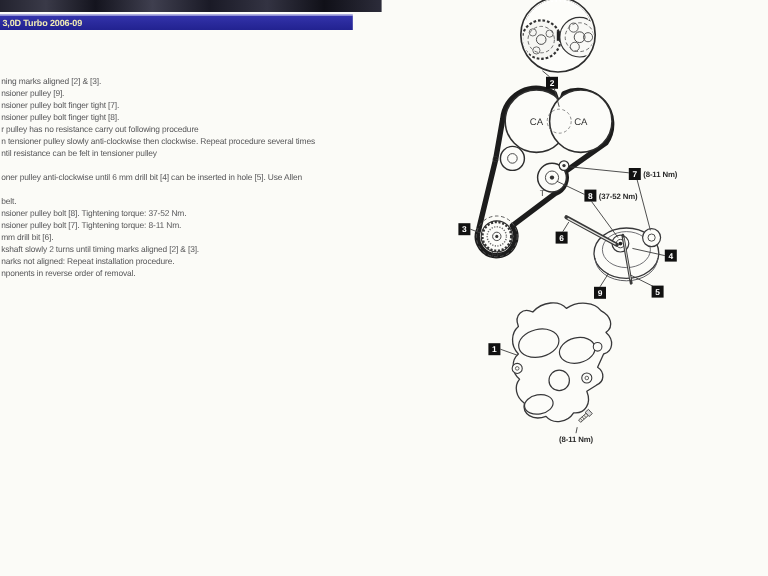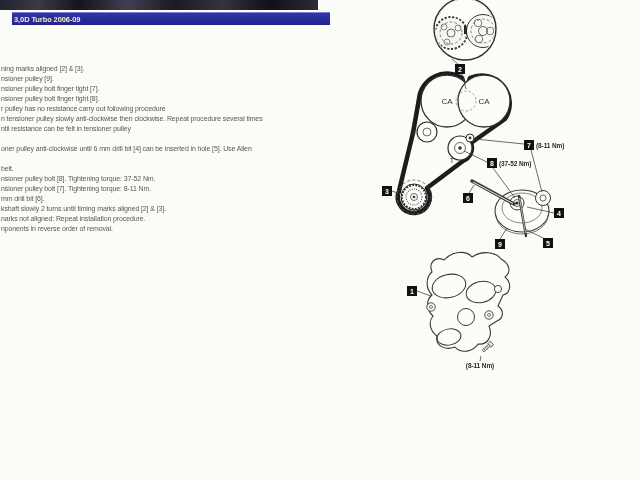--- a/index.html
+++ b/index.html
@@ -7,21 +7,21 @@
     position:relative;width:640px;height:480px;overflow:hidden;
     background:#fbfbf7;
     font-family:"Liberation Sans",sans-serif;
   }
   
   .winbar{
     position:absolute;left:0;top:0;width:318px;height:10px;
     background:linear-gradient(90deg,#23232f 0%,#3a3a48 12%,#14141e 25%,#3f3f4f 40%,#1a1a26 55%,#333342 70%,#101018 85%,#2c2c3a 100%);
   }
   .section-bar{
-    position:absolute;left:12px;top:12px;width:318px;height:13px;
+    position:absolute;left:0;top:12px;width:294px;height:13px;
     background:linear-gradient(180deg,#3434ac 0%,#2b2b9e 45%,#222290 100%);
     border-top:1px solid #7d7dd0;
     box-sizing:border-box;
   }
   .section-bar .t{
     position:absolute;left:2px;top:2px;
     font-size:7.5px;font-weight:bold;letter-spacing:-0.1px;
     color:#f2edb4;white-space:nowrap;
   }
   

